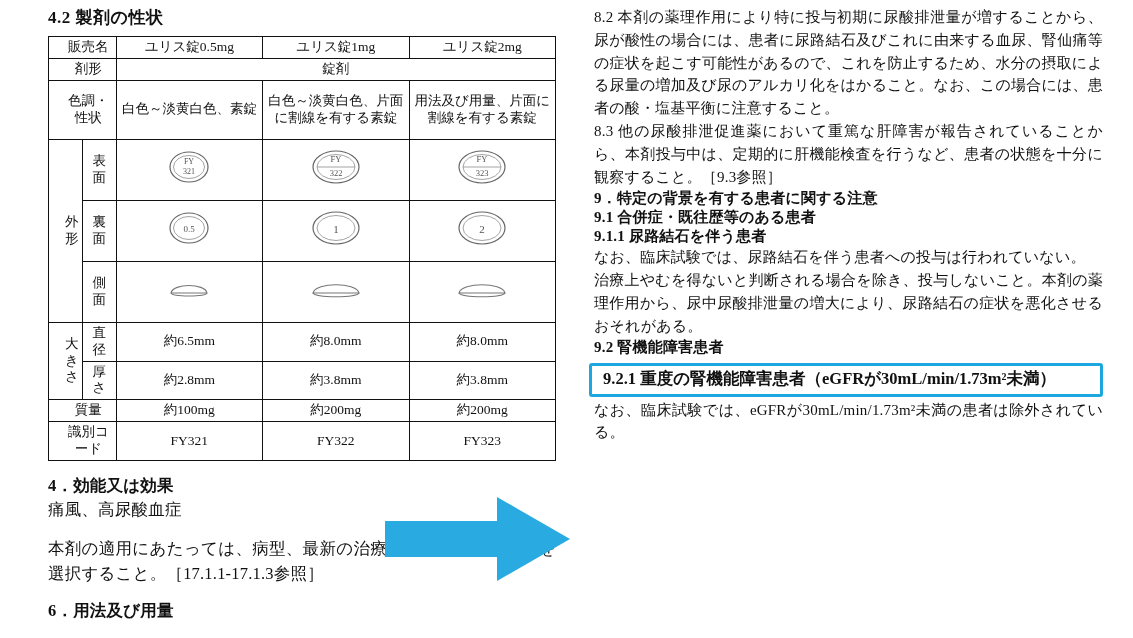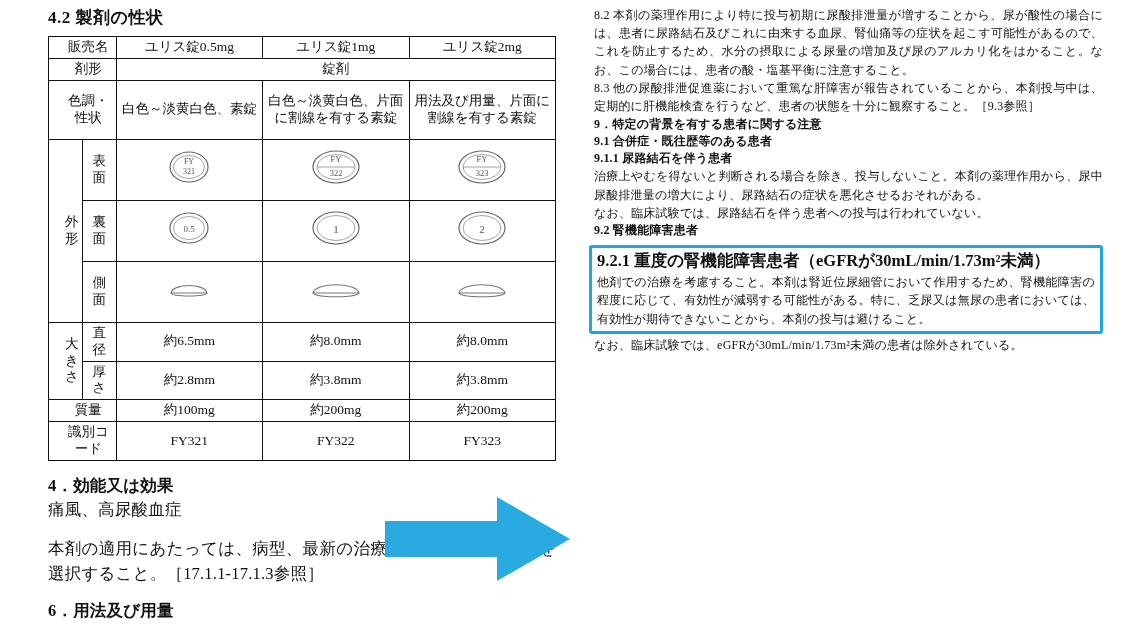--- a/index.html
+++ b/index.html
@@ -72,26 +72,26 @@
     letter-spacing:0.2px;
   }
   .blk{margin-top:14px;}
   .blk-sm{margin-top:1px;}
   h3.hd{
     font-size:16.5px;
     font-weight:bold;
     margin:0;
     letter-spacing:0.2px;
   }
-  .rt p.body, .rt h3.hd{font-size:12px;}
+  .rt p.body, .rt h3.hd{font-size:15px;}
   
   .hl-box{
     border:3px solid #1ea6e0;
     border-radius:3px;
-    padding:2px 5px 3px 5px;
+    padding:2px 5px 3px 11px;
     margin:6px 0 2px -5px;
     box-sizing:border-box;
   }
   .hl-title{
     font-weight:bold;
     font-size:16.5px;
     margin:0 0 1px 0;
   }
   
   .arrow{
@@ -254,28 +254,27 @@
   </div>
 
   <div class="col-right rt">
     <p class="body">8.2 本剤の薬理作用により特に投与初期に尿酸排泄量が増することから、尿が酸性の場合には、患者に尿路結石及びこれに由来する血尿、腎仙痛等の症状を起こす可能性があるので、これを防止するため、水分の摂取による尿量の増加及び尿のアルカリ化をはかること。なお、この場合には、患者の酸・塩基平衡に注意すること。</p>
     <p class="body">8.3 他の尿酸排泄促進薬において重篤な肝障害が報告されていることから、本剤投与中は、定期的に肝機能検査を行うなど、患者の状態を十分に観察すること。［9.3参照］</p>
 
     <div class="blk-sm">
       <h3 class="hd">9．特定の背景を有する患者に関する注意</h3>
       <h3 class="hd">9.1 合併症・既往歴等のある患者</h3>
       <h3 class="hd">9.1.1 尿路結石を伴う患者</h3>
+      <p class="body">なお、臨床試験では、尿路結石を伴う患者への投与は行われていない。</p>
       <p class="body">治療上やむを得ないと判断される場合を除き、投与しないこと。本剤の薬理作用から、尿中尿酸排泄量の増大により、尿路結石の症状を悪化させるおそれがある。</p>
-      <p class="body">なお、臨床試験では、尿路結石を伴う患者への投与は行われていない。</p>
       <h3 class="hd">9.2 腎機能障害患者</h3>
     </div>
 
     <div class="hl-box">
       <p class="hl-title">9.2.1 重度の腎機能障害患者（eGFRが30mL/min/1.73m²未満）</p>
-      <p class="body">他剤での治療を考慮すること。本剤は腎近位尿細管において作用するため、腎機能障害の程度に応じて、有効性が減弱する可能性がある。特に、乏尿又は無尿の患者においては、有効性が期待できないことから、本剤の投与は避けること。</p>
     </div>
 
     <p class="body">なお、臨床試験では、eGFRが30mL/min/1.73m²未満の患者は除外されている。</p>
   </div>
 
   <svg class="arrow" viewBox="0 0 185 92">
     <polygon points="0,28 112,28 112,4 185,46 112,88 112,64 0,64" fill="#29aae1"></polygon>
   </svg>
 </div>
 

